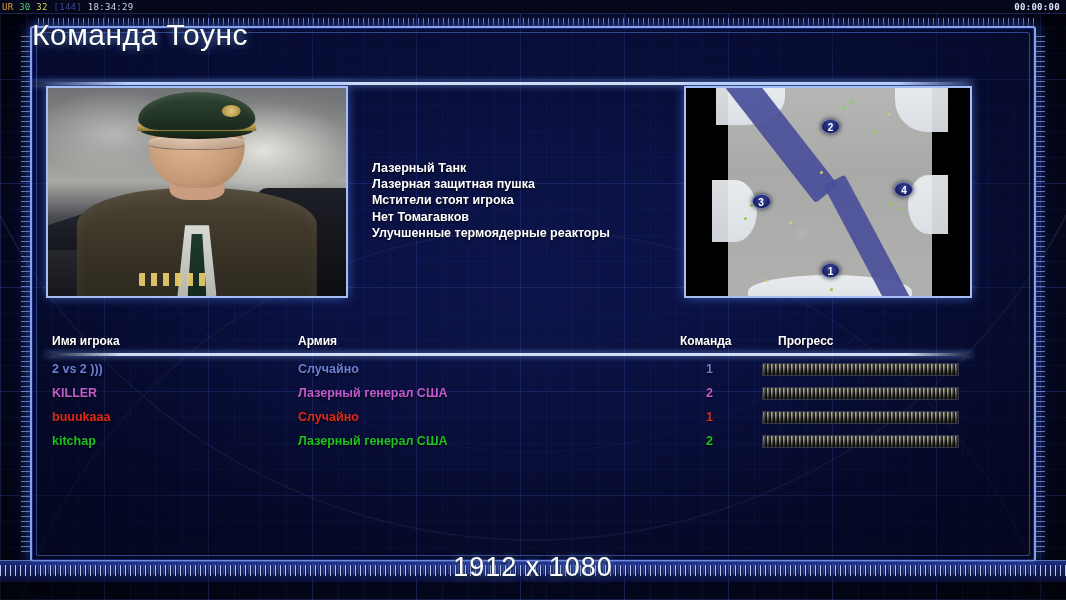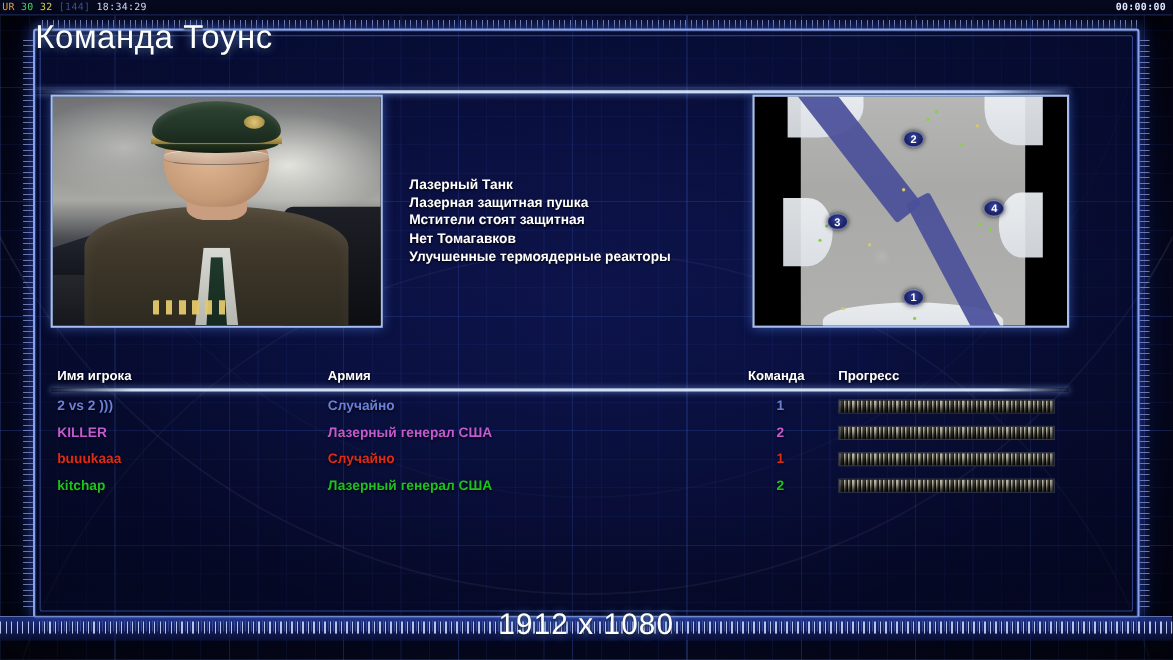--- a/index.html
+++ b/index.html
@@ -208,21 +208,21 @@
     text-shadow:0 1px 2px rgba(0,0,0,.9);
   }
   #thead-rule{
     position:absolute; left:0; top:19px; width:926px; height:3px;
     background:linear-gradient(90deg, rgba(255,255,255,.06), rgba(218,232,255,.95) 8%, rgba(218,232,255,.95) 93%, rgba(255,255,255,.06));
     box-shadow:0 0 6px rgba(130,175,255,.8);
   }
   .c-name{ position:absolute; left:6px; }
   .c-army{ position:absolute; left:252px; }
   .c-team{ position:absolute; left:634px; }
-  .c-prog{ position:absolute; left:716px; }
+  .c-prog{ position:absolute; left:732px; }
 
   #tbody{ position:absolute; left:0; top:26px; width:926px; }
   .prow{ position:relative; height:24px; font-size:12.5px; font-weight:bold;
     text-shadow:0 1px 2px rgba(0,0,0,.95); }
   .prow .pname, .prow .parmy, .prow .pteam{ position:absolute; top:2px; }
   .prow .pname{ left:6px; } .prow .parmy{ left:252px; } .prow .pteam{ left:660px; }
   .bar{
     position:absolute; left:716px; top:3px; width:197px; height:13px;
     background:#0a0a0a; border:1px solid rgba(120,140,200,.35);
     overflow:hidden;
@@ -310,21 +310,21 @@
           <div class="cap-band"></div>
           <div class="cap"></div>
           <div class="cap-badge"></div>
         </div>
       </div>
     </div>
 
     <div class="abilities">
       <div>Лазерный Танк</div>
       <div>Лазерная защитная пушка</div>
-      <div>Мстители стоят защитная</div>
+      <div>Мстители стоят игрока</div>
       <div>Нет Томагавков</div>
       <div>Улучшенные термоядерные реакторы</div>
     </div>
 
     <div class="map-wrap">
       <div class="map-img">
         <div class="snow" style="left:-6%;top:-4%;width:34%;height:22%;border-radius:0 0 60% 0;"></div>
         <div class="snow" style="left:-8%;top:44%;width:22%;height:30%;border-radius:0 50% 50% 0;"></div>
         <div class="snow" style="right:-8%;top:-5%;width:26%;height:26%;border-radius:0 0 0 60%;"></div>
         <div class="snow" style="right:-8%;top:42%;width:20%;height:28%;border-radius:50% 0 0 50%;"></div>

